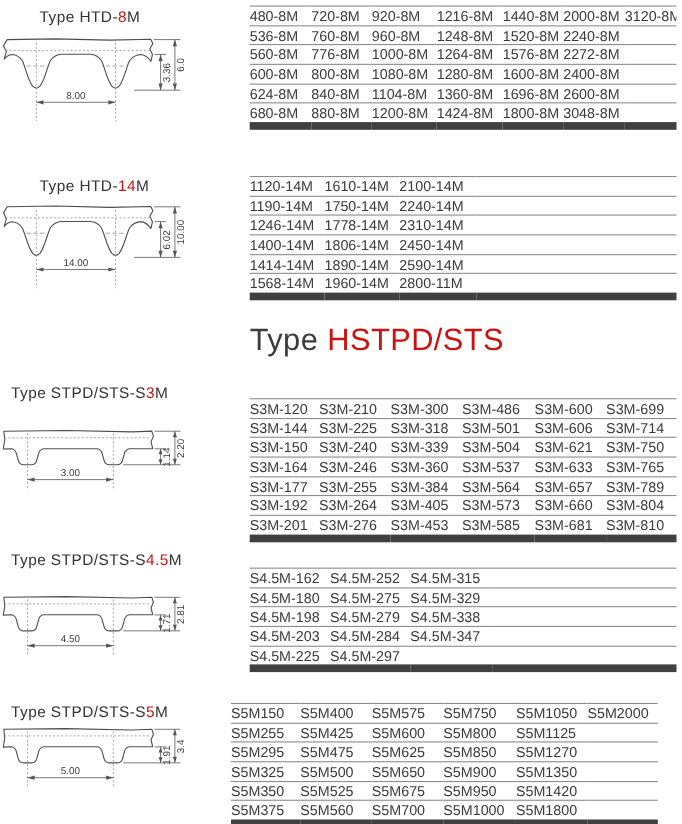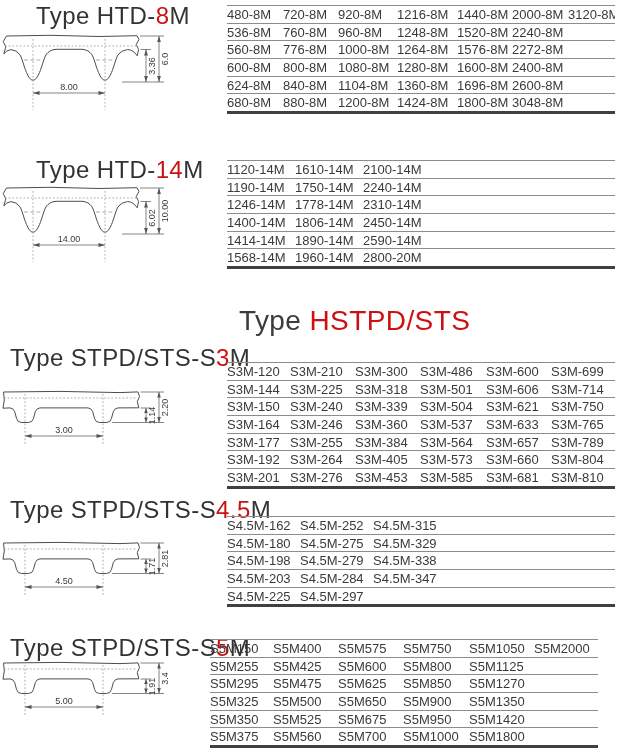--- a/index.html
+++ b/index.html
@@ -1,27 +1,27 @@
 <!DOCTYPE html>
 <html><head>
 <meta charset="utf-8">
 <style>
   html,body{margin:0;padding:0;background:#fff;}
   body{width:620px;height:749px;position:relative;overflow:hidden;
        font-family:"Liberation Sans",sans-serif;color:#3a3a3a;}
-  .sec-title{position:absolute;margin:0;font-size:24px;line-height:19px;
+  .sec-title{position:absolute;margin:0;font-size:14px;line-height:19px;
              font-weight:normal;letter-spacing:.4px;color:#333;white-space:nowrap;}
-  .main-heading{position:absolute;margin:12px;font-size:28px;line-height:30px;
+  .main-heading{position:absolute;margin:0;font-size:28px;line-height:30px;
                 font-weight:normal;letter-spacing:.4px;color:#3c3c3c;white-space:nowrap;}
   .red{color:#cc1111;}
   table.parts{position:absolute;border-collapse:collapse;table-layout:fixed;
               font-size:13px;color:#3a3a3a;}
   table.parts td{height:16.7px;padding:0;border-top:1px solid #8c8c8c;
                  white-space:nowrap;overflow:hidden;vertical-align:middle;}
-  table.parts tr:last-child td{border-bottom:3px solid #404040;}
+  table.parts tr:last-child td{border-bottom:7px solid #404040;}
   svg.drawing{position:absolute;left:0;overflow:visible;}
   .belt{fill:#ffffff;stroke:#4d4d4d;stroke-width:1;stroke-linejoin:round;}
   .dot{stroke:#9a9a9a;stroke-width:.8;stroke-dasharray:1.8,1.9;fill:none;}
   .dash{stroke:#9a9a9a;stroke-width:.8;stroke-dasharray:4,2.2;fill:none;}
   .dim{stroke:#666;stroke-width:.8;fill:none;}
   .ah{fill:#555;stroke:none;}
   .dimtext{font-size:9px;fill:#3a3a3a;font-family:"Liberation Sans",sans-serif;}
 </style>
 </head>
 <body>
@@ -188,21 +188,21 @@
       </tr>
       <tr>
         <td>1414-14M</td>
         <td>1890-14M</td>
         <td>2590-14M</td>
         <td></td>
       </tr>
       <tr>
         <td>1568-14M</td>
         <td>1960-14M</td>
-        <td>2800-20M</td>
+        <td>2800-11M</td>
         <td></td>
       </tr>
     </tbody>
 </table>
 
 <h1 class="main-heading" style="left:227px;top:294px"><span>Type </span><span class="red">HSTPD/STS</span></h1>
 
 <h2 class="sec-title" style="left:10px;top:348px"><span>Type STPD/STS-S</span><span class="red">3</span><span>M</span></h2>
 
 <svg class="drawing" style="top:386px" width="170" height="62" viewBox="0 0 170 62">

